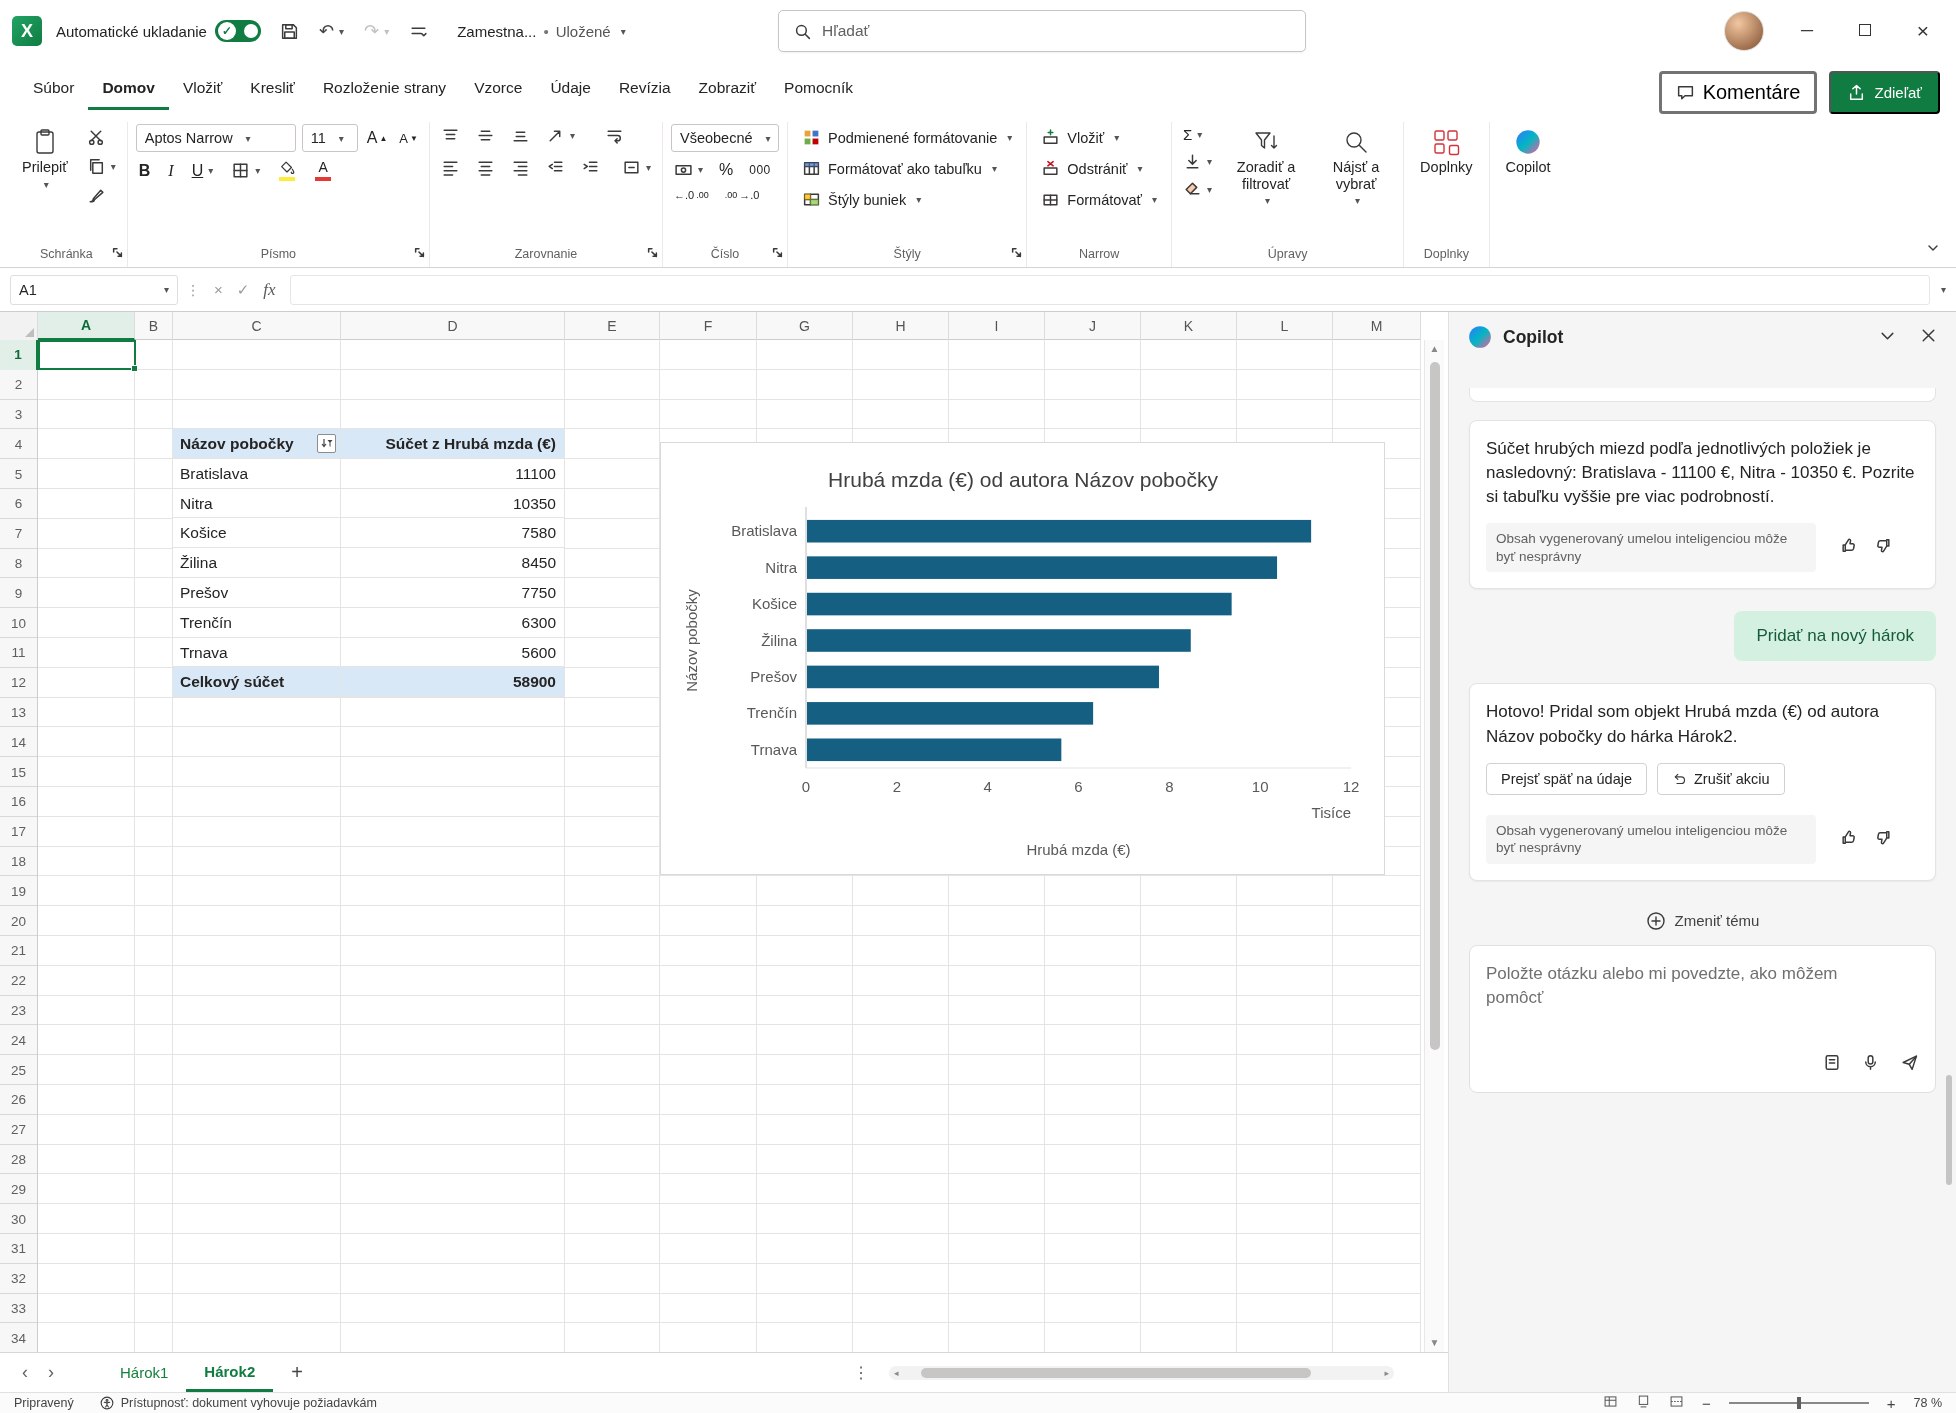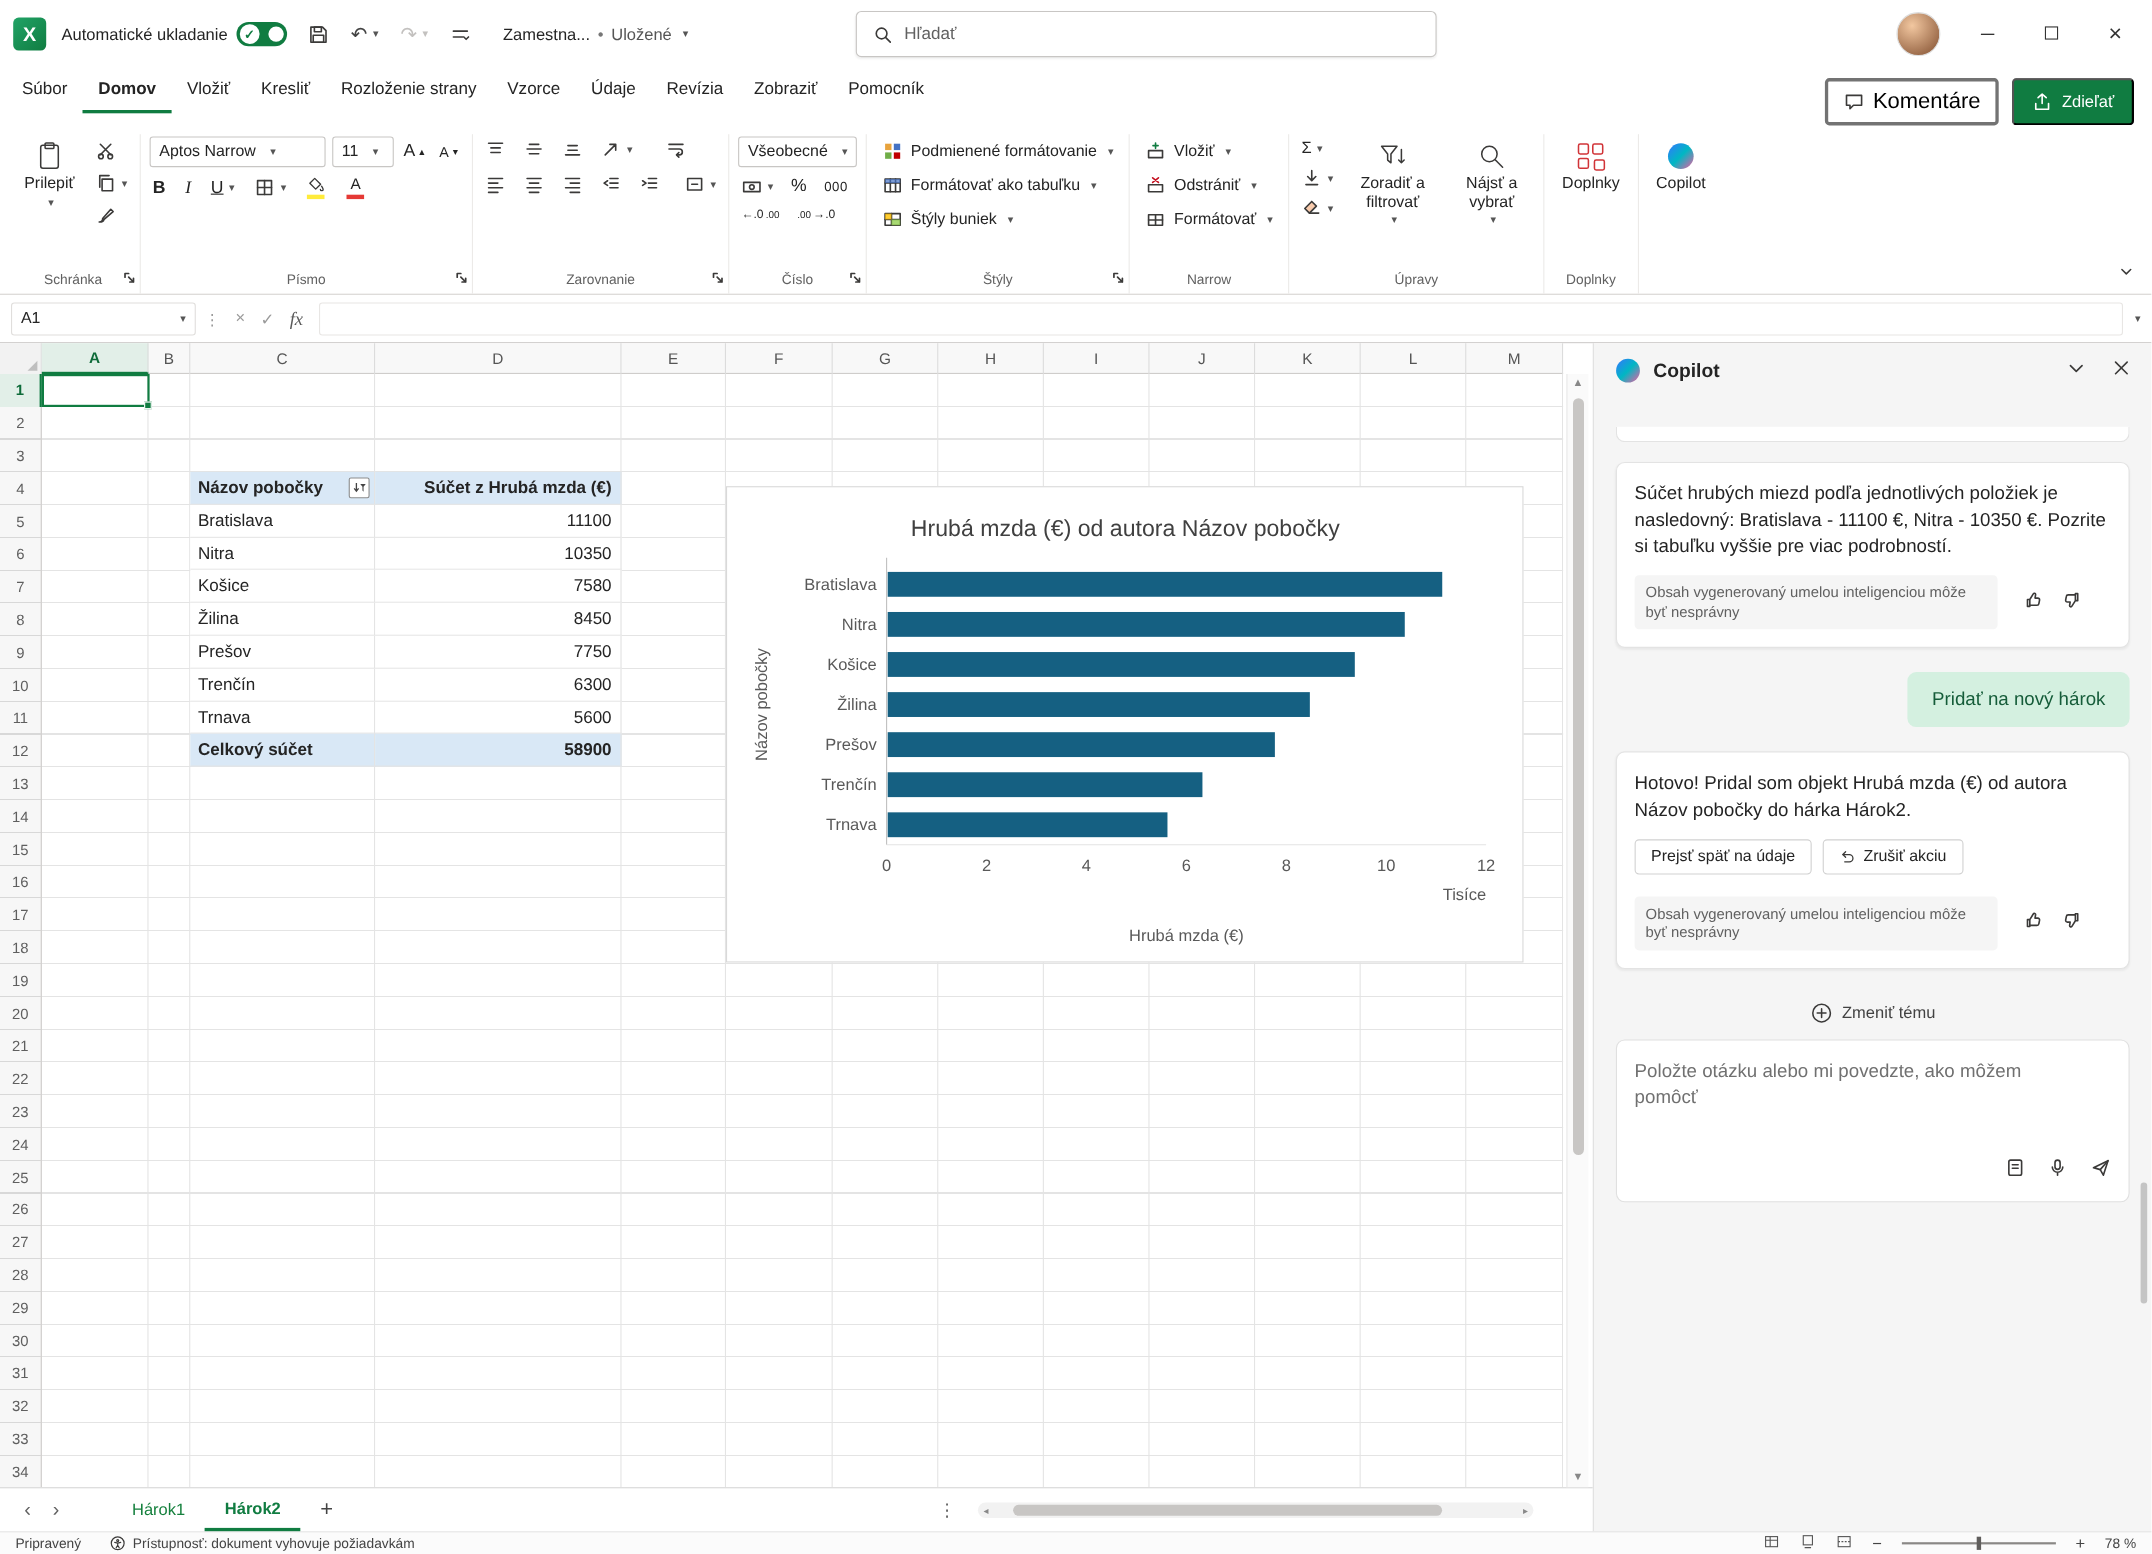--- a/index.html
+++ b/index.html
@@ -20,21 +20,21 @@
 .qat .disabled{color:#C3C1BF;}
 .doctitle{display:flex;align-items:center;gap:7px;margin-left:26px;font-size:15px;}
 .doctitle .saved{color:#555;}
 .searchbox{position:absolute;left:778px;top:10px;width:528px;height:42px;border:1px solid #C8C6C4;border-radius:5px;background:#fff;display:flex;align-items:center;gap:10px;padding:0 14px;color:#616161;font-size:15.5px;box-shadow:0 1px 2px rgba(0,0,0,.06);}
 .tb-right{margin-left:auto;display:flex;align-items:center;gap:28px;}
 .avatar{width:40px;height:40px;border-radius:50%;background:radial-gradient(circle at 35% 30%,#F2C7A0,#9C6B4A 75%);border:1px solid #ddd;}
 .winbtn{font-size:17px;color:#333;width:30px;text-align:center;}
 .maxbox{width:12px;height:12px;border:1.5px solid #333;display:inline-block;}
 
 
-.tabrow{height:54px;display:flex;align-items:flex-start;padding:0 6px;position:relative;flex:none;}
+.tabrow{height:54px;display:flex;align-items:center;padding:0 19px;position:relative;flex:none;}
 .rtab{padding:10px 14px 13px;font-size:15.5px;color:#242424;white-space:nowrap;}
 .rtab.active{font-weight:bold;border-bottom:3px solid #107C41;padding-bottom:10px;}
 .tabrow-right{position:absolute;right:16px;top:9px;display:flex;gap:12px;}
 .btn-comments{display:flex;align-items:center;gap:8px;border:3px solid #737373;background:#fff;border-radius:4px;padding:7px 14px;font-size:20px;}
 .btn-share{display:flex;align-items:center;gap:8px;background:#107C41;color:#fff;border-radius:4px;padding:7px 16px;font-size:15px;}
 .btn-share svg{stroke:#fff;}
 
 
 .ribbon{height:152px;display:flex;padding:6px 6px 0;border-bottom:1px solid #D6D4D2;position:relative;flex:none;background:#fff;}
 .rgroup{display:flex;flex-direction:column;padding:0 8px;border-right:1px solid #ECEAE8;}

